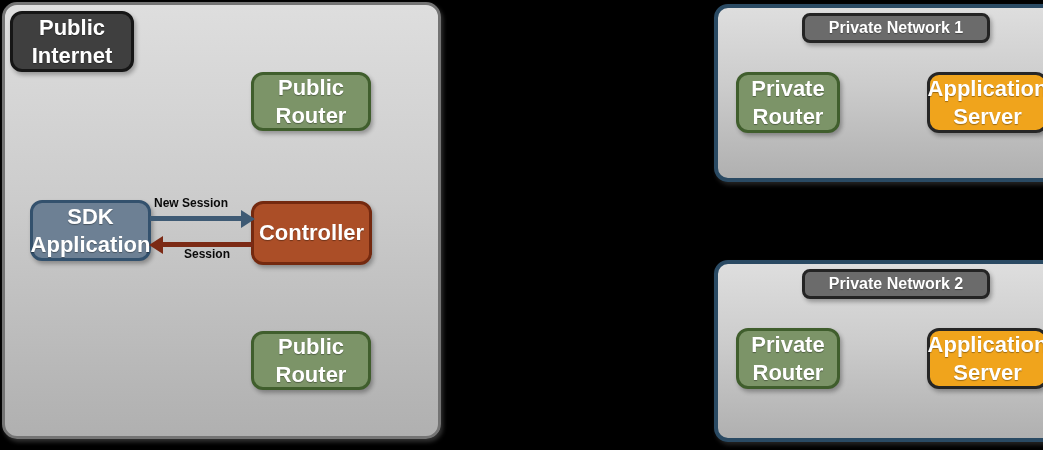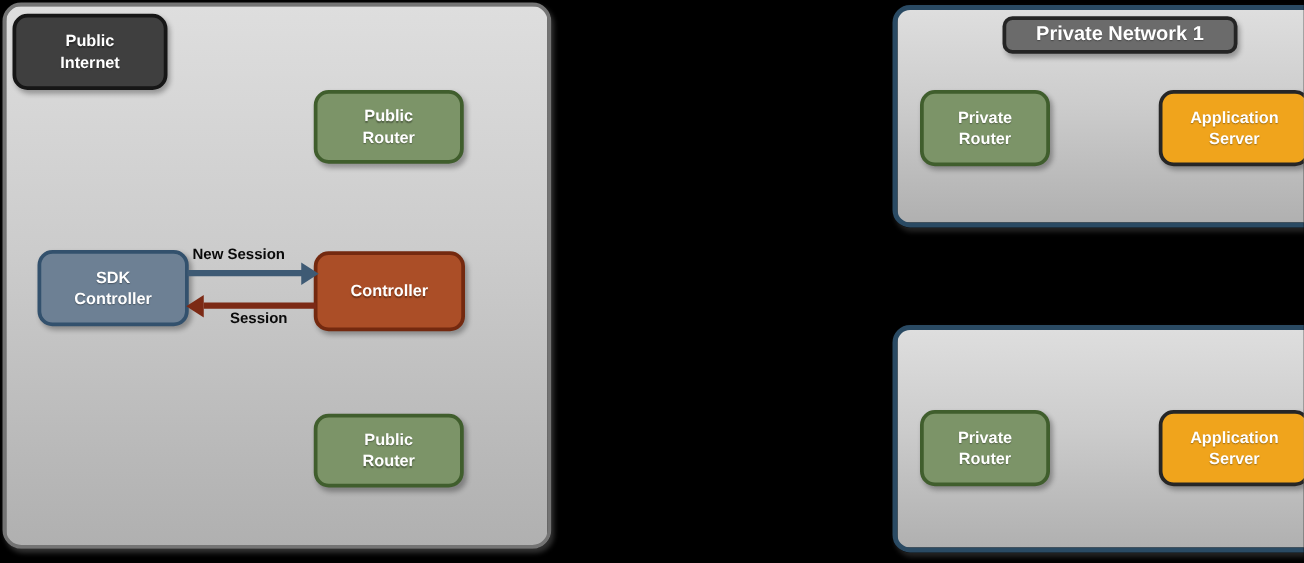--- a/index.html
+++ b/index.html
@@ -30,21 +30,21 @@
   .zone-private-2 { top: 260px; height: 182px; }
   .node {
     position: absolute;
     border-radius: 12px;
     display: flex;
     align-items: center;
     justify-content: center;
     text-align: center;
     color: #ffffff;
     font-weight: bold;
-    font-size: 13px;
+    font-size: 22px;
     line-height: 1.25;
     white-space: pre-line;
     box-shadow: 2px 3px 4px rgba(0,0,0,0.30);
     text-shadow: 0 1px 1px rgba(0,0,0,0.35);
   }
   .n-dark   { background: #3f3f3f; border: 3px solid #161616; }
   .n-green  { background: #7c9468; border: 3px solid #405e2d; }
   .n-slate  { background: #6d8094; border: 3px solid #33516d; }
   .n-rust   { background: #ab4e27; border: 3px solid #74290f; }
   .n-orange { background: #f0a41c; border: 3px solid #262626; }
@@ -87,21 +87,21 @@
 <body>
 
 <div class="zone zone-public">
   <div class="node n-dark p-internet">Public
 Internet</div>
 
   <div class="node n-green p-router-top">Public
 Router</div>
 
   <div class="node n-slate p-sdk">SDK
-Controller</div>
+Application</div>
 
   <div class="node n-rust p-controller">Controller</div>
 
   <div class="node n-green p-router-bottom">Public
 Router</div>
 
   <div class="arrow-label label-new-session">New Session</div>
   <div class="arrow-line line-new-session"></div>
   <div class="arrow-head head-new-session"></div>
 
@@ -112,17 +112,18 @@
 
 <div class="zone zone-private zone-private-1">
   <div class="node n-title pn-title">Private Network 1</div>
   <div class="node n-green pn-router">Private
 Router</div>
   <div class="node n-orange pn-server">Application
 Server</div>
 </div>
 
 <div class="zone zone-private zone-private-2">
+  <div class="node n-title pn-title">Private Network 2</div>
   <div class="node n-green pn-router">Private
 Router</div>
   <div class="node n-orange pn-server">Application
 Server</div>
 </div>
 
 </body></html>

